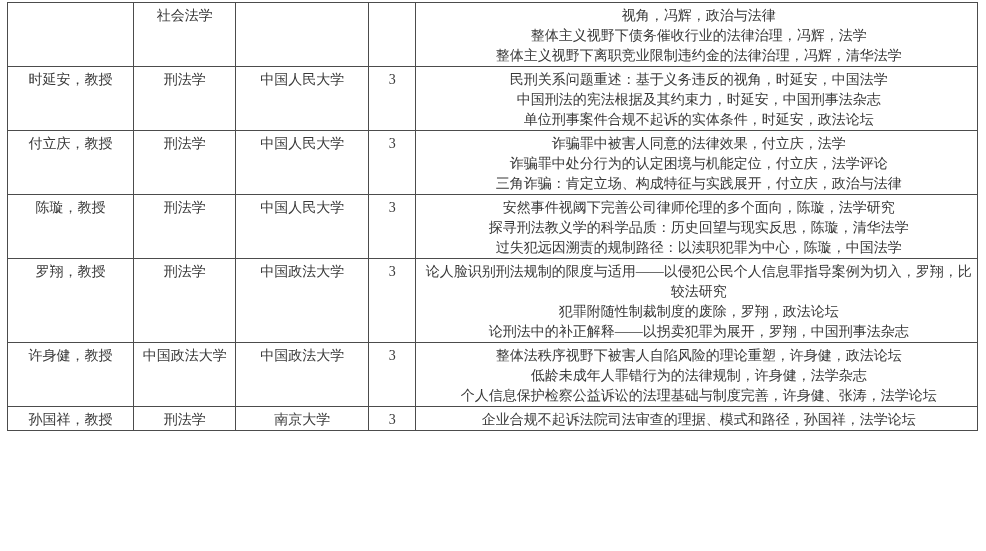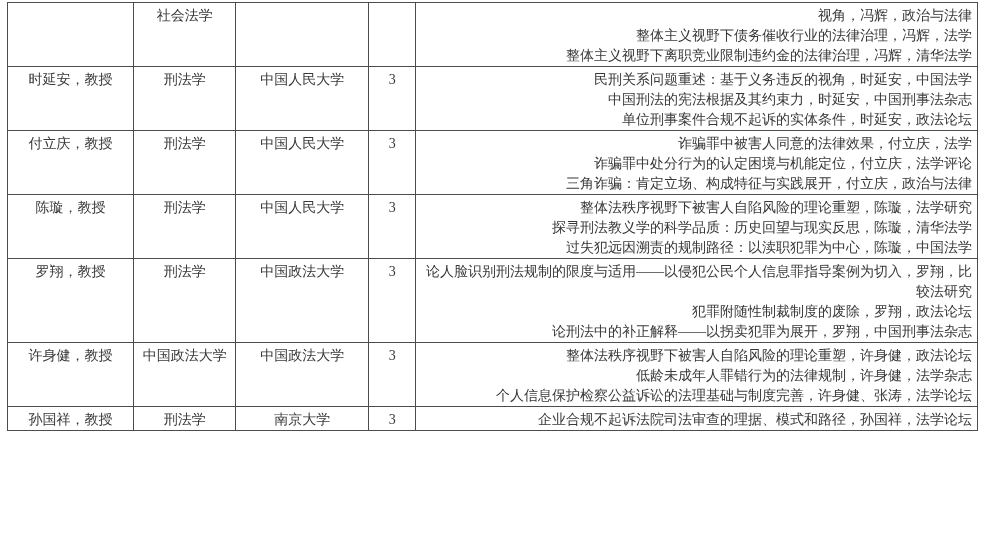--- a/index.html
+++ b/index.html
@@ -19,21 +19,21 @@
     border:1px solid #4c4c4c;
     vertical-align:top;
     padding:3px 0 0 0;
     font-size:14px;
     line-height:20px;
     overflow:hidden;
     word-break:break-all;
   }
   td.c-name, td.c-field, td.c-univ, td.c-count{text-align:center;}
   td.c-pubs{
-    text-align:right;
+    text-align:center;
     padding-left:9px;
     padding-right:5px;
   }
   tr.last-row td{height:19px;}
   .pub-line{white-space:normal;}
 </style>
 </head>
 <body>
 
 <div class="table-wrap">
@@ -78,21 +78,21 @@
             <div class="pub-line">诈骗罪中处分行为的认定困境与机能定位，付立庆，法学评论</div>
             <div class="pub-line">三角诈骗：肯定立场、构成特征与实践展开，付立庆，政治与法律</div>
           </td>
         </tr>
         <tr>
           <td class="c-name">陈璇，教授</td>
           <td class="c-field">刑法学</td>
           <td class="c-univ">中国人民大学</td>
           <td class="c-count">3</td>
           <td class="c-pubs">
-            <div class="pub-line">整体法秩序视野下被害人自陷风险的理论重塑，陈璇，法学研究</div>
+            <div class="pub-line">安然事件视阈下完善公司律师伦理的多个面向，陈璇，法学研究</div>
             <div class="pub-line">探寻刑法教义学的科学品质：历史回望与现实反思，陈璇，清华法学</div>
             <div class="pub-line">过失犯远因溯责的规制路径：以渎职犯罪为中心，陈璇，中国法学</div>
           </td>
         </tr>
         <tr>
           <td class="c-name">罗翔，教授</td>
           <td class="c-field">刑法学</td>
           <td class="c-univ">中国政法大学</td>
           <td class="c-count">3</td>
           <td class="c-pubs">

